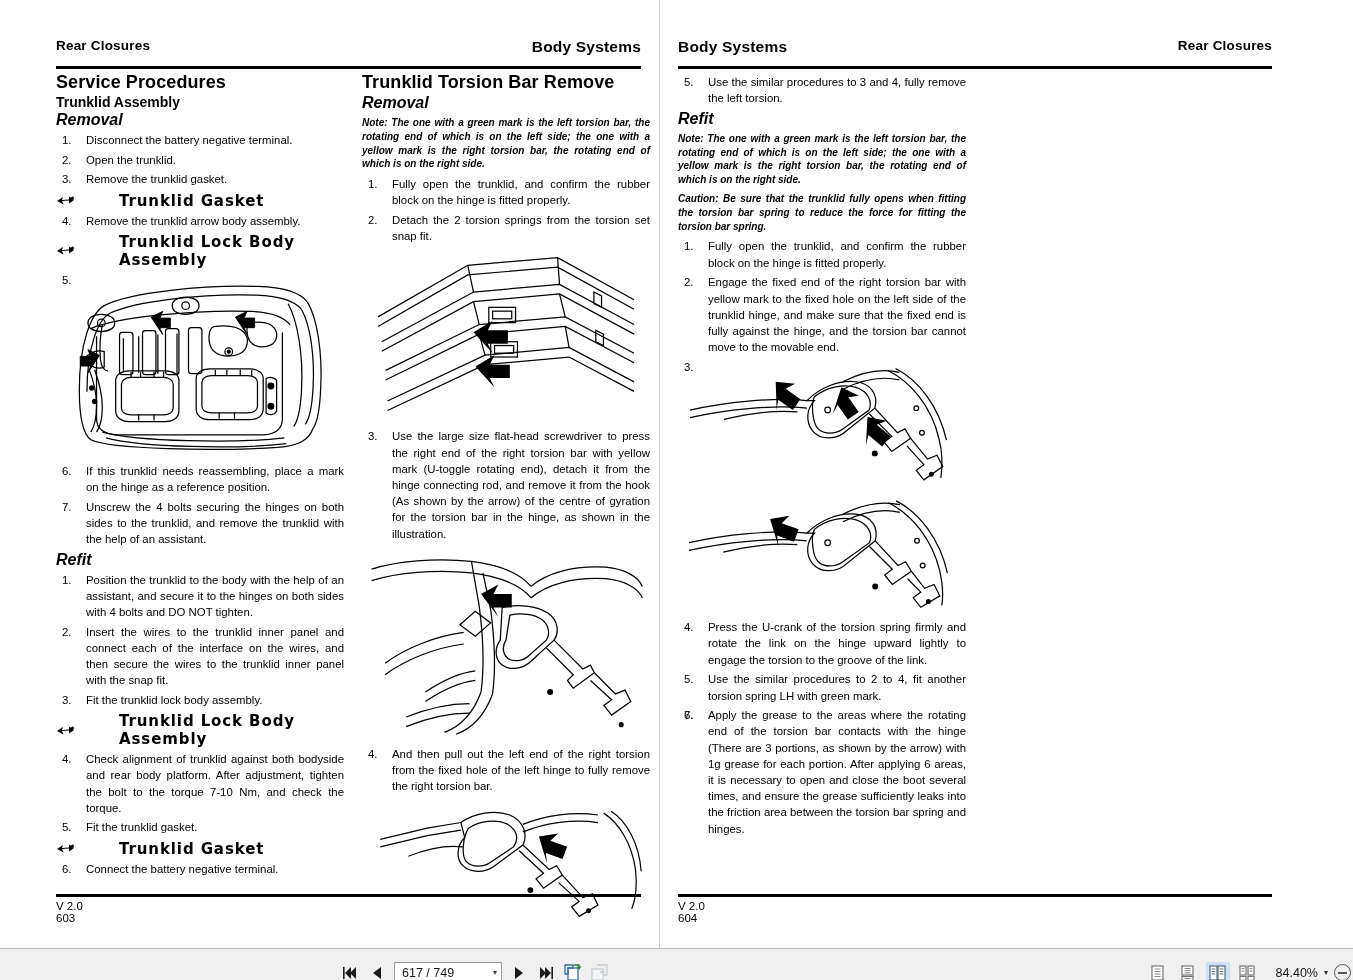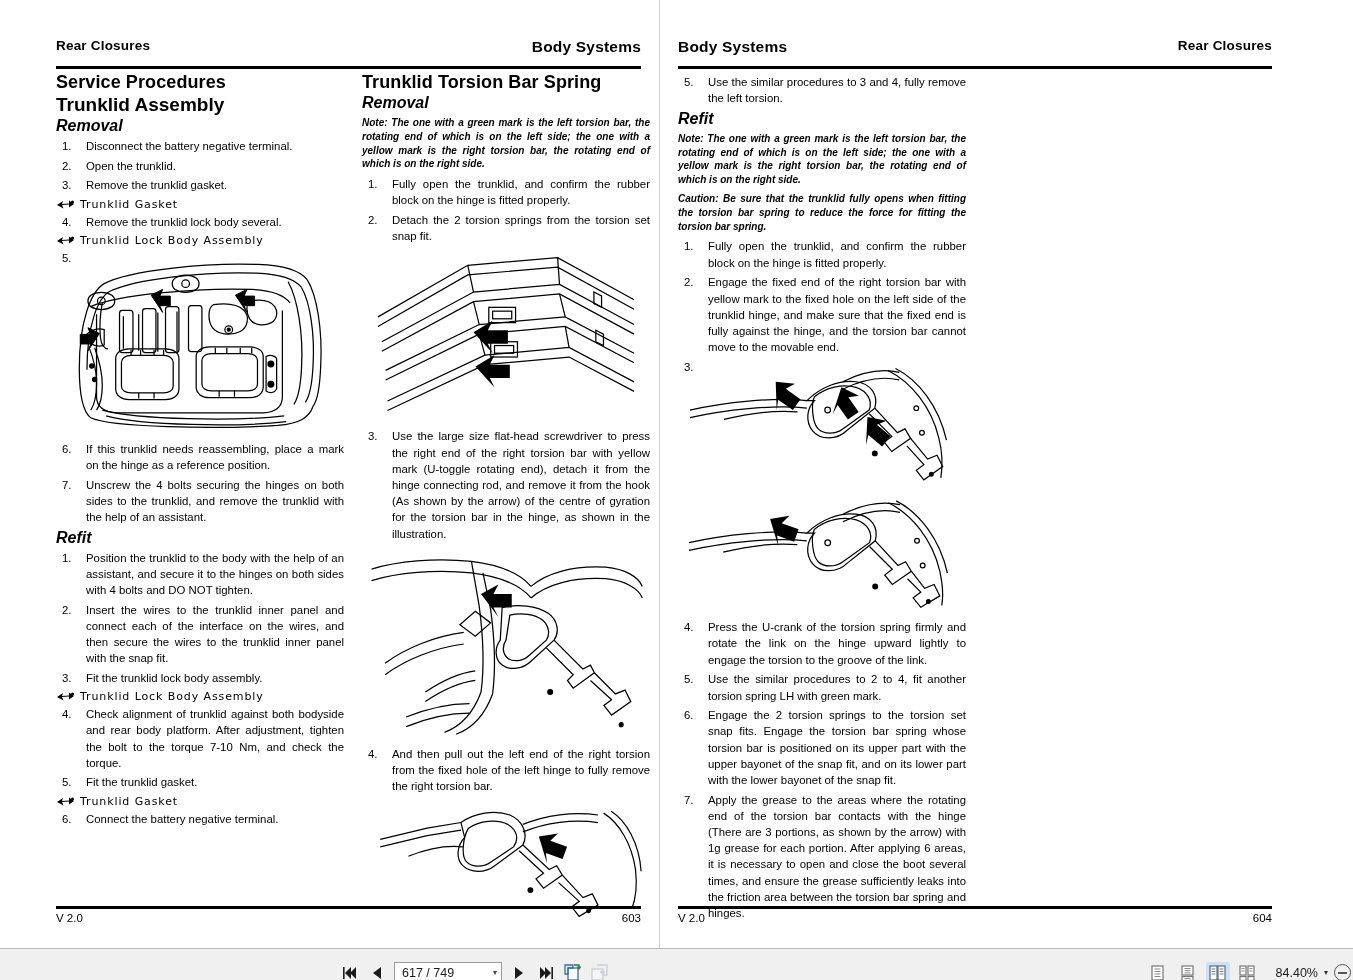--- a/index.html
+++ b/index.html
@@ -72,21 +72,21 @@
   .col { width: 288px; flex: 0 0 288px; position: relative; }
 
   h2.sec {
     font-size: 18px;
     font-weight: bold;
     margin: 0 0 1px 0;
     color: #000;
     letter-spacing: .1px;
   }
   h3.sub {
-    font-size: 19px;
+    font-size: 14px;
     font-weight: bold;
     margin: 0 0 1px 0;
     color: #000;
   }
   .ital-head {
     font-size: 16px;
     font-weight: bold;
     font-style: italic;
     margin: 1px 0 3px 0;
     color: #000;
@@ -129,45 +129,47 @@
     align-items: center;
     gap: 2px;
     margin: 4px 0 3px 0;
   }
   .callout .hand {
     flex: 0 0 auto;
     width: 22px; height: 13px;
     display: block;
   }
   .callout .ctext {
-    font-size: 11px;
-    font-weight: normal;
+    font-size: 15px;
+    font-weight: bold;
     letter-spacing: .9px;
     color: #000;
     font-family: "DejaVu Sans", sans-serif;
+    margin-left: 39px;
   }
 
   .fig {
     margin: 6px 0 6px 0;
     width: 100%;
     display: block;
   }
 
   
   .foot {
     position: absolute;
     left: 0; right: 0; bottom: 2px;
   }
   .rule-bot { height: 3px; background: #000; }
   .foot-row {
     display: flex;
     justify-content: space-between;
     font-size: 11.5px;
     color: #000;
     padding-top: 3px;
+    flex-direction: column;
   }
 
   
   #toolbar {
     position: absolute;
     left: 0; top: 948px;
     width: 1353px; height: 48px;
     background: #f0f0f0;
     border-top: 1px solid #b9b9b9;
     display: flex;
@@ -275,21 +277,21 @@
 
           <div class="callout">
             <svg class="hand" viewBox="0 0 44 26">
               <path d="M2 14 L14 6 L12 12 L26 11 L26 5 L36 12 L26 19 L26 13 L12 14 L15 21 Z" fill="#000"></path>
               <circle cx="33" cy="8" r="3" fill="#000"></circle>
             </svg>
             <span class="ctext">Trunklid Gasket</span>
           </div>
 
           <ol class="steps">
-            <li><span class="num">4.</span><span>Remove the trunklid lock body several.</span></li>
+            <li><span class="num">4.</span><span>Remove the trunklid arrow body assembly.</span></li>
           </ol>
 
           <div class="callout">
             <svg class="hand" viewBox="0 0 44 26">
               <path d="M2 14 L14 6 L12 12 L26 11 L26 5 L36 12 L26 19 L26 13 L12 14 L15 21 Z" fill="#000"></path>
               <circle cx="33" cy="8" r="3" fill="#000"></circle>
             </svg>
             <span class="ctext">Trunklid Lock Body Assembly</span>
           </div>
 
@@ -380,21 +382,21 @@
             </svg>
             <span class="ctext">Trunklid Gasket</span>
           </div>
 
           <ol class="steps">
             <li><span class="num">6.</span><span>Connect the battery negative terminal.</span></li>
           </ol>
         </div>
 
         <div class="col">
-          <h2 class="sec">Trunklid Torsion Bar Spring</h2>
+          <h2 class="sec">Trunklid Torsion Bar Remove</h2>
           <div class="ital-head">Removal</div>
           <div class="note">Note:  The one with a green mark is the left torsion bar, the rotating end of which is on the left side; the one with a yellow mark is the right torsion bar, the rotating end of which is on the right side.</div>
 
           <ol class="steps">
             <li><span class="num">1.</span><span>Fully open the trunklid, and confirm the rubber block on the hinge is fitted properly.</span></li>
             <li><span class="num">2.</span><span>Detach the 2 torsion springs from the torsion set snap fit.</span></li>
           </ol>
 
           <svg class="fig" viewBox="0 0 288 180" height="172">
             <g fill="none" stroke="#000" stroke-width="1.3">
@@ -565,21 +567,21 @@
               <circle cx="150" cy="46" r="3"></circle>
             </g>
             <g fill="#000">
               <path d="M86 26 L104 16 L99 26 L118 26 L118 40 L99 40 L104 50 Z" transform="rotate(20 102 33)"></path>
             </g>
           </svg>
 
           <ol class="steps">
             <li><span class="num">4.</span><span>Press the U-crank of the torsion spring firmly and rotate the link on the hinge upward lightly to engage the torsion to the groove of the link.</span></li>
             <li><span class="num">5.</span><span>Use the similar procedures to 2 to 4, fit another torsion spring LH with green mark.</span></li>
-            <li><span class="num">6.</span><span>Engage the 2 torsion springs to the torsion set snap fits. Engage the torsion bar spring whose torsion bar is positioned on its upper part with the upper bayonet of the snap fit, and on its lower part with the lower bayonet of the snap fit.</span></li>
+            <li><span class="num">6.</span></li>
             <li><span class="num">7.</span><span>Apply the grease to the areas where the rotating end of the torsion bar contacts with the hinge (There are 3 portions, as shown by the arrow) with 1g grease for each portion. After applying 6 areas, it is necessary to open and close the boot several times, and ensure the grease sufficiently leaks into the friction area between the torsion bar spring and hinges.</span></li>
           </ol>
 
         </div>
       </div>
 
       <div class="foot">
         <div class="rule-bot"></div>
         <div class="foot-row">
           <span>V 2.0</span>

